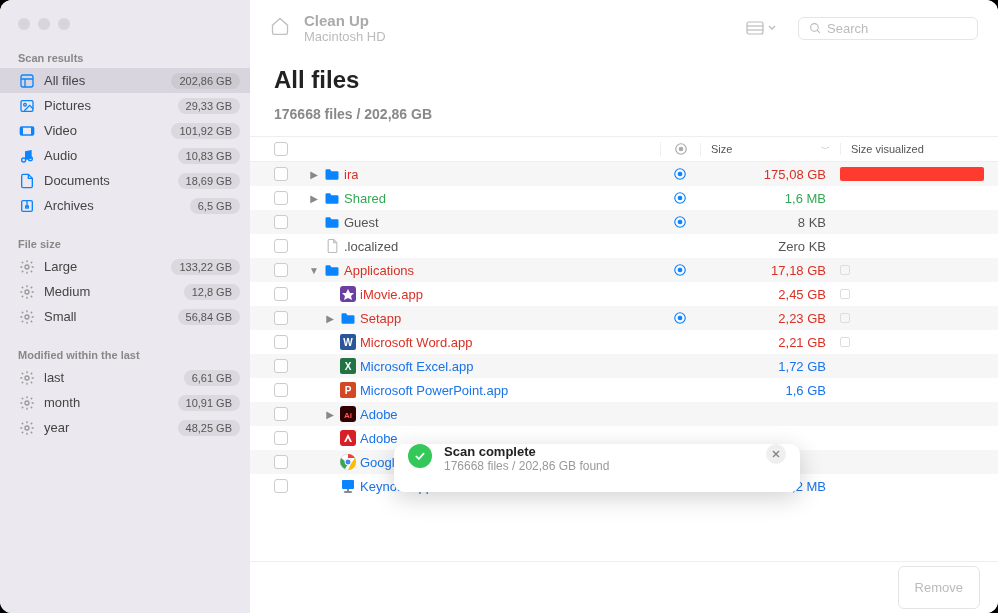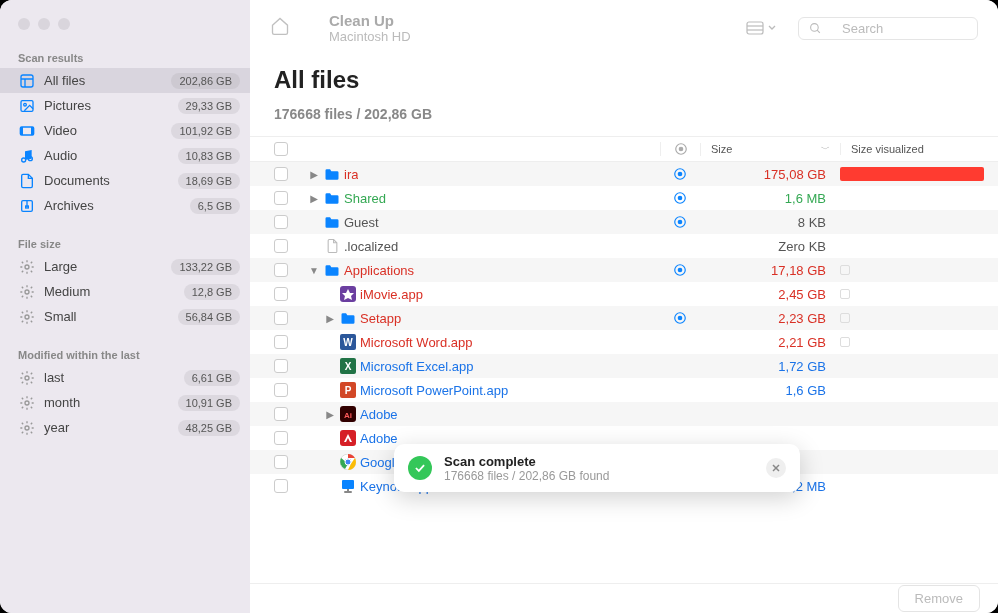--- a/index.html
+++ b/index.html
@@ -12,25 +12,25 @@
     .sidebar-item { display: flex; align-items: center; padding: 3.5px 10px 3.5px 18px; cursor: pointer; font-size: 13px; color: #333; }
     .sidebar-item.active { background: #d9d5de; }
     .sidebar-item .si-icon { width: 18px; height: 18px; display: flex; align-items: center; justify-content: center; margin-right: 8px; flex-shrink: 0; }
     .sidebar-item .si-label { flex: 1; color: #444; }
     .sidebar-item .si-badge { background: #dcd8df; color: #555; font-size: 11px; padding: 2px 8px; border-radius: 10px; font-weight: 500; }
     .sidebar-item.active .si-badge { background: #cdc9d1; }
     .sidebar-gap { height: 14px; }
     .main { position: absolute; left: 250px; right: 0; top: 0; bottom: 0; display: flex; flex-direction: column; background: #fff; }
     .toolbar { height: 56px; display: flex; align-items: center; padding: 0 20px; border-bottom: none; gap: 14px; }
     .home-icon { color: #c0c0c0; }
-    .title-block { flex: 1; margin-left: 25px; }
+    .title-block { flex: 1; }
     .title-main { font-size: 15px; font-weight: 600; color: #aaa; }
     .title-sub { font-size: 13px; color: #bbb; }
     .toolbar-btn { display: flex; align-items: center; gap: 4px; color: #bbb; padding: 4px 8px; border-radius: 6px; cursor: pointer; }
-    .search-field { display: flex; align-items: center; gap: 20px; border: 1px solid #e5e5e5; border-radius: 6px; padding: 3px 10px; color: #bbb; font-size: 13px; width: 180px; }
+    .search-field { display: flex; align-items: center; gap: 5px; border: 1px solid #e5e5e5; border-radius: 6px; padding: 3px 10px; color: #bbb; font-size: 13px; width: 180px; }
     .header-block { padding: 10px 24px 14px; }
     .header-title { font-size: 24px; font-weight: 700; color: #222; }
     .header-sub { font-size: 14px; font-weight: 600; color: #888; margin-top: 12px; }
     .table-header { display: flex; align-items: center; border-top: 1px solid #eee; border-bottom: 1px solid #eee; height: 26px; font-size: 11px; color: #555; font-weight: 500; padding-left: 24px; }
     .th-check { width: 30px; }
     .th-name { flex: 1; border-left: 1px solid #eee; padding-left: 10px; margin-top: 40px; }
     .th-shared { width: 40px; border-left: 1px solid #eee; display: flex; align-items: center; justify-content: center; }
     .th-size { width: 140px; border-left: 1px solid #eee; padding: 0 10px; display: flex; align-items: center; justify-content: space-between; }
     .th-viz { width: 158px; border-left: 1px solid #eee; padding-left: 10px; }
     .file-list { flex: 1; overflow-y: auto; position: relative; }
@@ -45,23 +45,23 @@
     .fr-label { white-space: nowrap; overflow: hidden; text-overflow: ellipsis; }
     .fr-shared { width: 40px; display: flex; align-items: center; justify-content: center; }
     .fr-size { width: 140px; text-align: right; padding-right: 14px; }
     .fr-viz { width: 158px; display: flex; align-items: center; padding-right: 14px; gap: 6px; }
     .viz-bar { height: 14px; border-radius: 2px; }
     .viz-box { width: 10px; height: 10px; border: 1px solid #ddd; border-radius: 2px; }
     .color-red { color: #d93025; }
     .color-green { color: #34a853; }
     .color-blue { color: #1a73e8; }
     .color-gray { color: #555; }
-    .footer { height: 30px; border-top: 1px solid #eee; display: flex; align-items: center; justify-content: flex-end; padding: 4px 18px; }
+    .footer { height: 52px; border-top: 1px solid #eee; display: flex; justify-content: flex-end; padding: 4px 18px; }
     .remove-btn { border: 1px solid #e4e4e4; background: #fff; color: #bbb; font-size: 13px; padding: 5px 16px; border-radius: 6px; cursor: pointer; }
-    .toast { position: absolute; left: 394px; top: 444px; width: 406px; height: 48px; background: #fff; border-radius: 10px; box-shadow: 0 6px 24px rgba(0,0,0,0.18); display: flex; align-items: center; padding: 0 14px; gap: 12px; }
+    .toast { position: absolute; left: 394px; top: 444px; width: 406px; height: 48px; background: #fff; border-radius: 10px; box-shadow: 0 6px 24px rgba(0,0,0,0.18); display: flex; align-items: flex-start; padding: 0 14px; gap: 12px; }
     .toast-icon { width: 24px; height: 24px; background: #34c759; border-radius: 50%; display: flex; align-items: center; justify-content: center; color: #fff; flex-shrink: 0; }
     .toast-text { flex: 1; }
     .toast-title { font-size: 13px; font-weight: 700; color: #222; }
     .toast-sub { font-size: 12px; color: #999; }
     .toast-close { width: 20px; height: 20px; border-radius: 50%; background: #efefef; color: #888; display: flex; align-items: center; justify-content: center; font-size: 11px; cursor: pointer; }
     .sort-arrow { font-size: 9px; color: #888; }
   </style>
 </head>
 <body>
 

